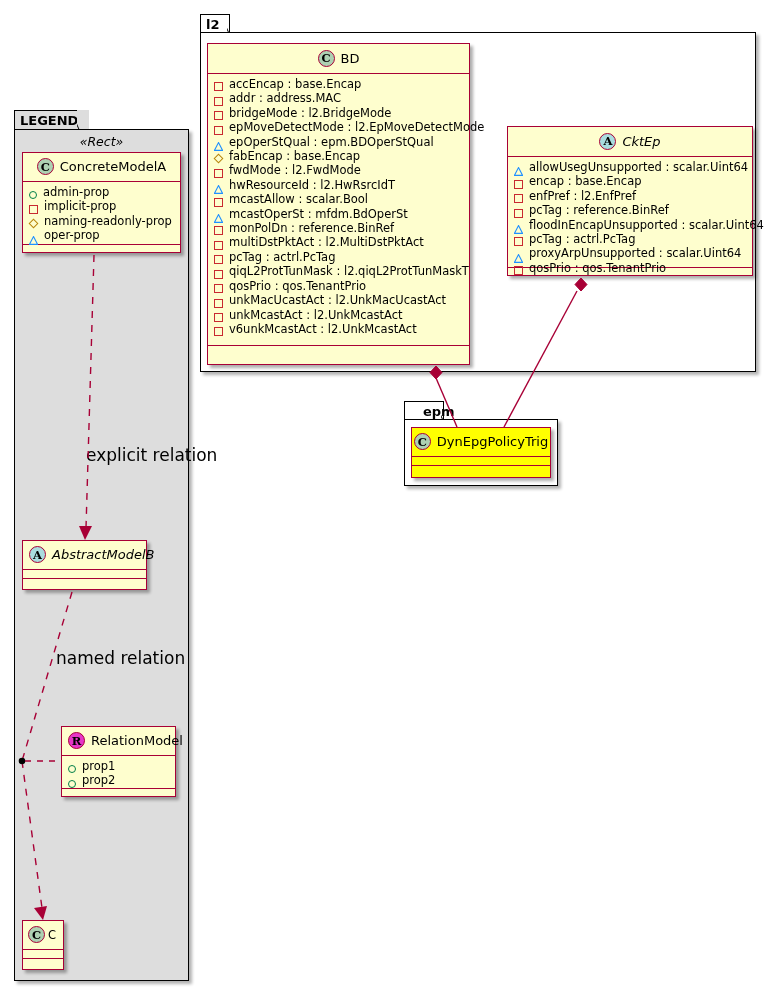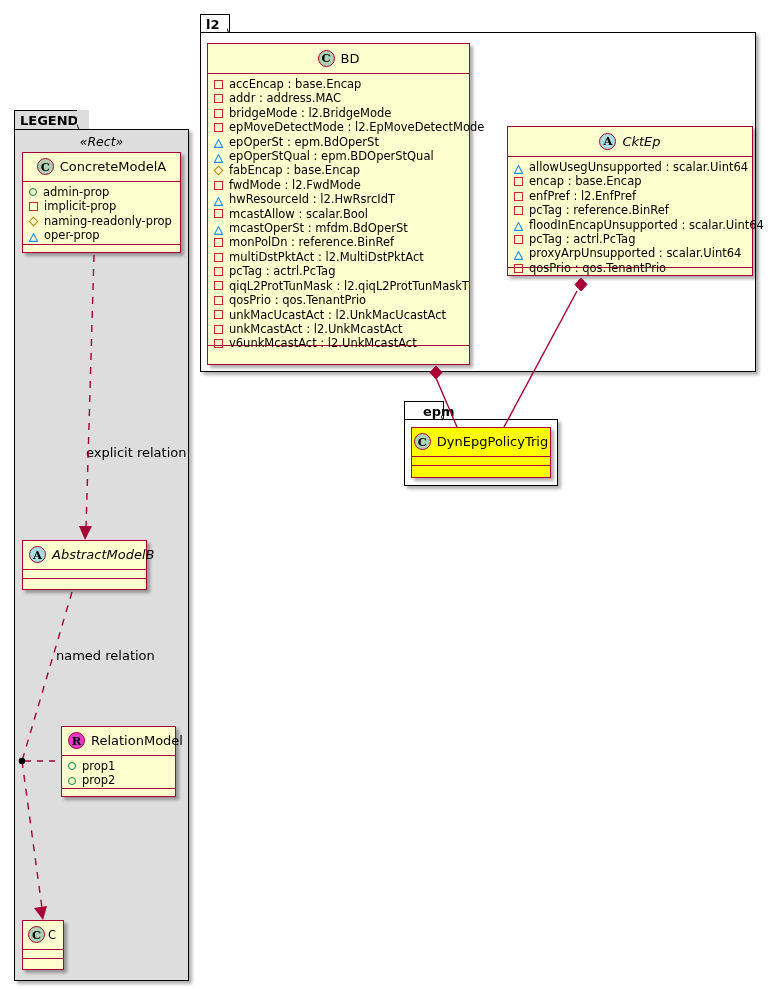--- a/index.html
+++ b/index.html
@@ -55,21 +55,21 @@
   .cls-name{font-size:13px;}
   .cls-name.it{font-style:italic;}
   .cls-attrs{
     box-sizing:border-box;
     border-bottom:1.3px solid #A80036;
     padding:3px 5px 4px 6px;
   }
   .cls-ops{box-sizing:border-box;height:9px;}
   .attr{
     font-size:11.5px;color:#000;line-height:14.4px;
-    white-space:nowrap;display:flex;align-items:center;
+    white-space:nowrap;display:flex;align-items:flex-end;
   }
   .attr .txt{margin-left:6px;}
 
   
   .circ{
     display:inline-flex;align-items:center;justify-content:center;
     width:17px;height:17px;border-radius:50%;
     border:1.3px solid #A80036;
     font-size:11.5px;font-weight:bold;font-family:"DejaVu Serif","Liberation Serif",serif;
     color:#000;flex:none;box-sizing:border-box;
@@ -88,21 +88,21 @@
   .mk.circle{
     width:8px;height:8px;border:1.3px solid #038048;border-radius:50%;box-sizing:border-box;
   }
 
   .stereo{
     position:absolute;text-align:center;width:100%;
     font-size:12.5px;font-style:italic;color:#000;
   }
 
   
-  .lbl{position:absolute;font-size:13px;color:#000;white-space:nowrap;}
+  .lbl{position:absolute;font-size:17px;color:#000;white-space:nowrap;}
 
   svg.overlay{position:absolute;left:0;top:0;width:777px;height:989px;pointer-events:none;}
 </style>
 </head>
 <body>
 
 <div class="pkg-tab" style="left:200px;top:14px;width:30px;height:19px;">
   <span>l2</span>
   <span class="slant"></span>
 </div>
@@ -122,26 +122,20 @@
         <span class="mk square"></span>
         <span class="txt">addr : address.MAC</span>
       </div>
       <div class="attr">
         <span class="mk square"></span>
         <span class="txt">bridgeMode : l2.BridgeMode</span>
       </div>
       <div class="attr">
         <span class="mk square"></span>
         <span class="txt">epMoveDetectMode : l2.EpMoveDetectMode</span>
-      </div>
-      <div class="attr">
-        <span class="mk" style="width: 9px; height: 9px;"><svg width="9" height="9" viewBox="0 0 9 9">
-            <polygon points="4.5,0.6 8.6,8.4 0.4,8.4" fill="none" stroke="#1E90FF" stroke-width="1.1"></polygon>
-          </svg></span>
-        <span class="txt">epOperSt : epm.BdOperSt</span>
       </div>
       <div class="attr">
         <span class="mk" style="width: 9px; height: 9px;"><svg width="9" height="9" viewBox="0 0 9 9">
             <polygon points="4.5,0.6 8.6,8.4 0.4,8.4" fill="none" stroke="#1E90FF" stroke-width="1.1"></polygon>
           </svg></span>
         <span class="txt">epOperStQual : epm.BDOperStQual</span>
       </div>
       <div class="attr">
         <span class="mk diamond"></span>
         <span class="txt">fabEncap : base.Encap</span>

